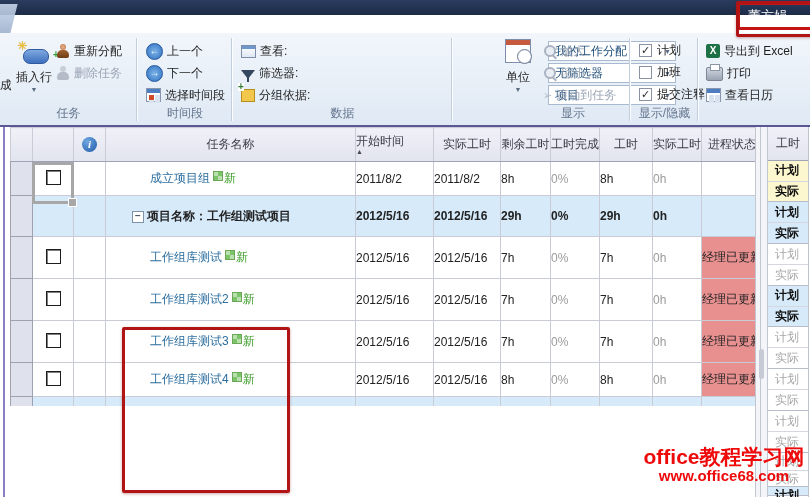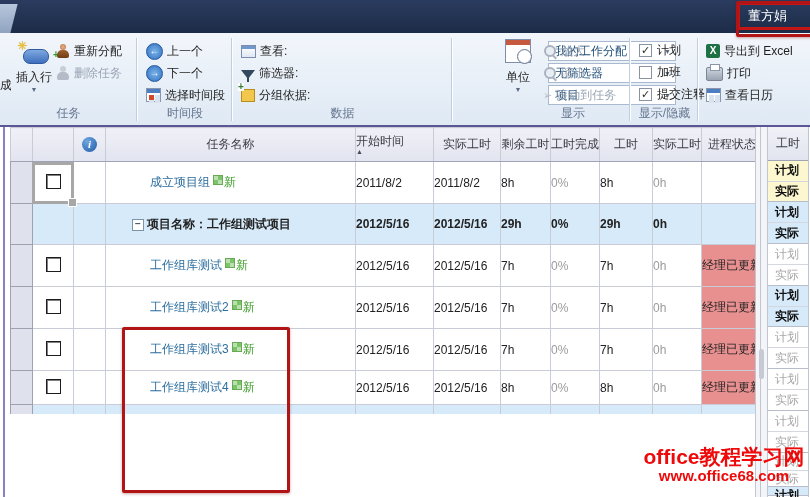--- a/index.html
+++ b/index.html
@@ -1,19 +1,19 @@
 <!DOCTYPE html>
 <html><head>
 <meta charset="utf-8">
 <style>
   html,body{margin:0;padding:0;background:#fff;}
   #screen{position:relative;width:810px;height:497px;overflow:hidden;background:#fff;
     font-family:"Liberation Sans","DejaVu Sans",sans-serif;font-size:12px;color:#222;}
   
-  #titlebar{position:absolute;left:0;top:0;width:810px;height:33px;
+  #titlebar{position:absolute;left:0;top:0;width:810px;height:15px;
     background:linear-gradient(#2a3c5f,#1c2b47);}
   .tab-sliver{position:absolute;left:-8px;top:4px;width:22px;height:29px;
     background:linear-gradient(#c7d6ea,#9db1cd);transform:skewX(-14deg);opacity:.9;}
   #user-box{position:absolute;left:737px;top:2px;width:78px;height:28px;
     border:3px solid #c41414;box-sizing:border-box;display:flex;align-items:center;
     padding-left:8px;color:#fff;font-size:13px;white-space:nowrap;overflow:hidden;}
   
   #ribbon{position:absolute;left:0;top:33px;width:810px;height:92px;
     background:linear-gradient(#f2f6fb,#dfe9f4);border-bottom:2px solid #5b5694;}
   .grp{position:absolute;top:0;height:92px;}
@@ -334,21 +334,21 @@
             </th>
           <th>实际工时</th>
           <th class="h-trunc">剩余工时</th>
           <th class="h-trunc">工时完成</th>
           <th>工时</th>
           <th class="h-trunc">实际工时</th>
           <th>进程状态</th>
         </tr>
       </thead>
       <tbody id="gbody">
-          <tr class="row-task" style="height: 42px;">
+          <tr class="row-task" style="height: 34px;">
             <td class="gutter"></td>
             <td class="selcol"><span class="cb"></span></td>
             <td class="infocol"></td>
             <td class="namecol ind-task"><a class="tlink" href="#">成立项目组</a><span class="newico"></span><span class="newtxt">新</span></td>
             <td class="datecell">2011/8/2</td>
             <td class="datecell">2011/8/2</td>
             <td class="numcell">8h</td>
             <td class="numcell dim0">0%</td>
             <td class="numcell">8h</td>
             <td class="numcell dim0">0h</td>

